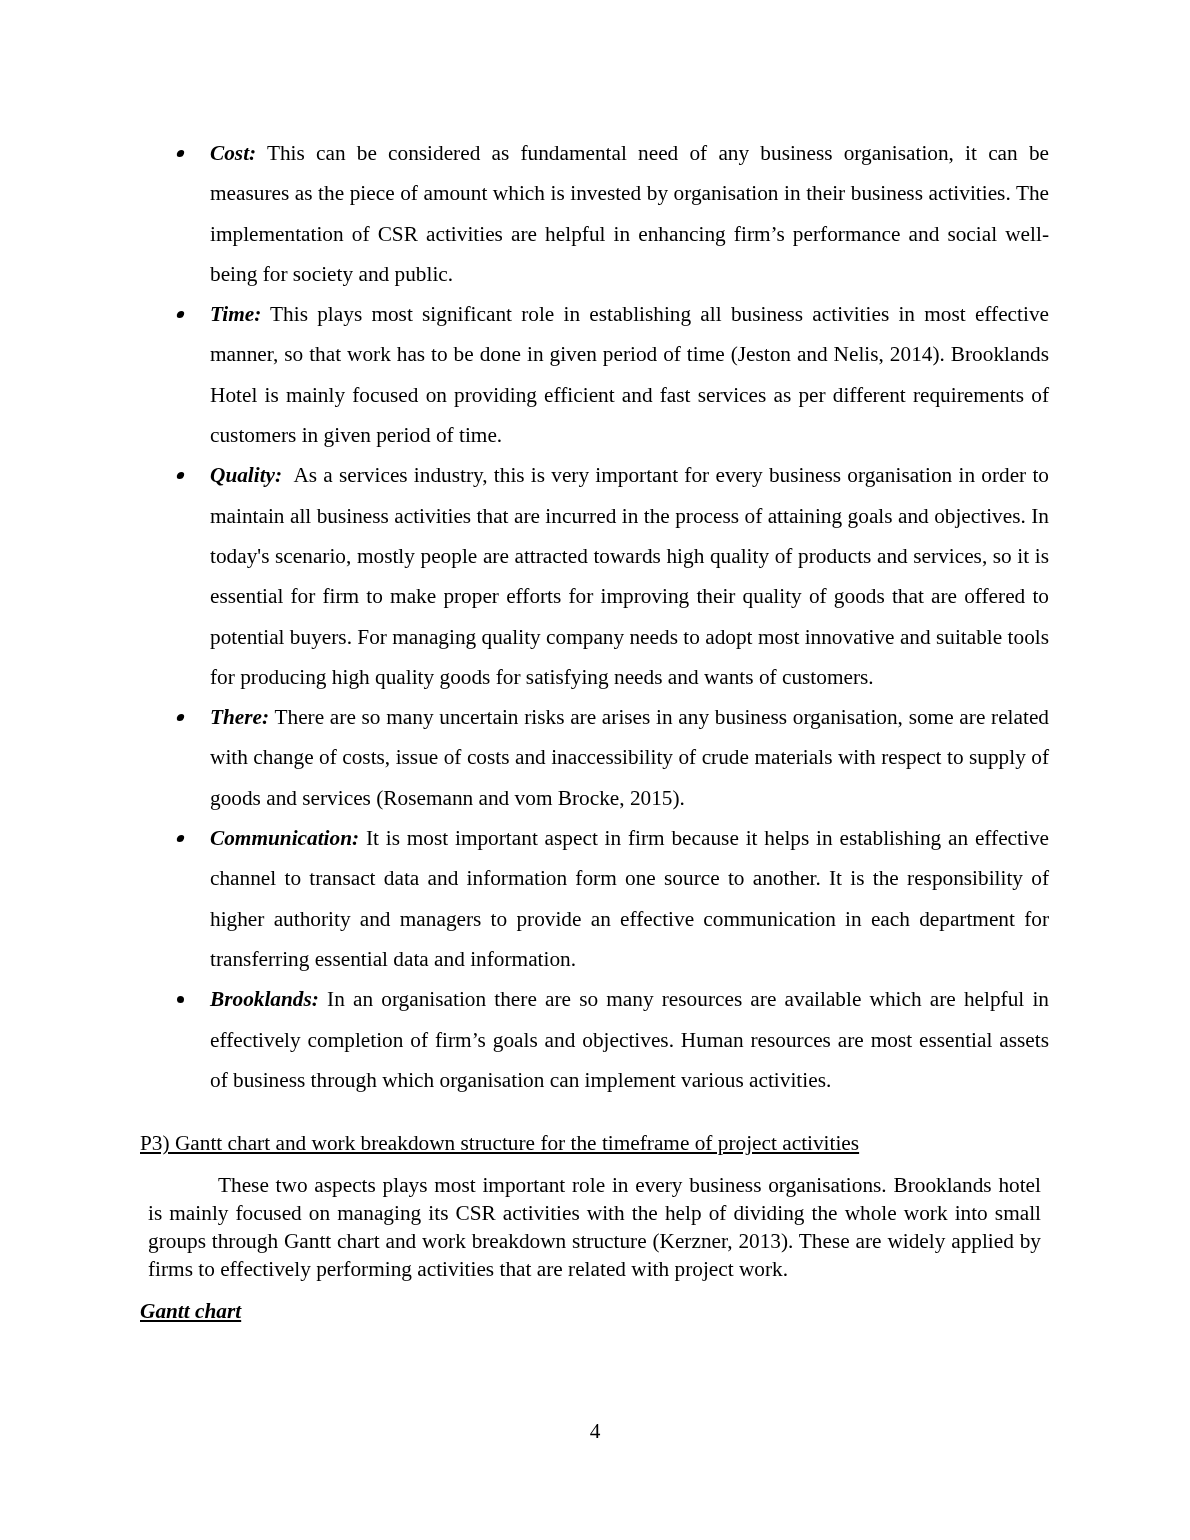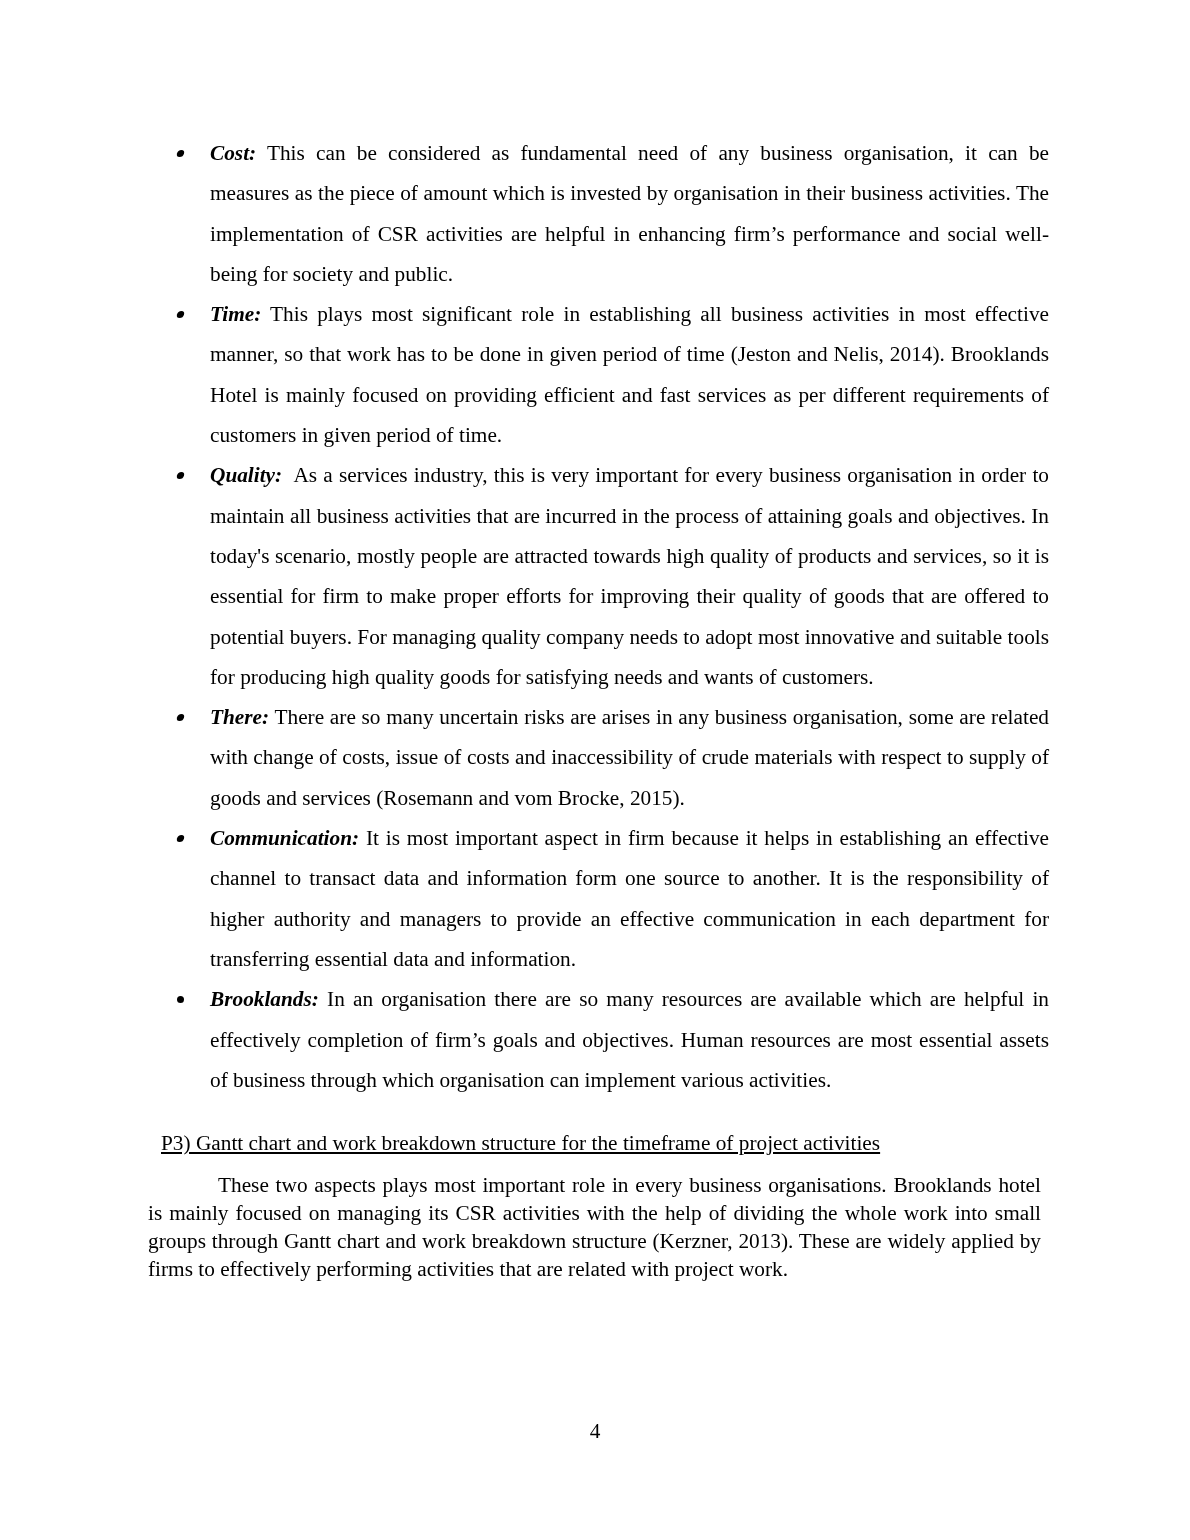--- a/index.html
+++ b/index.html
@@ -4,35 +4,36 @@
 <style>
   html, body { margin: 0; padding: 0; background: #ffffff; }
   body { width: 1190px; height: 1540px; position: relative; overflow: hidden;
          font-family: "Liberation Serif", serif; color: #000; font-size: 21.3px; }
   .page { position: absolute; left: 140px; top: 133px; width: 909px; }
   ul.bullets { list-style: none; margin: 0; padding: 0; }
   ul.bullets li { position: relative; padding-left: 70px; line-height: 40.3px; text-align: justify; }
   ul.bullets li .dot { position: absolute; left: 37px; top: 17px; width: 7px; height: 7px;
                        background: #000; border-radius: 50%; transform: skewX(-15deg); }
   .term { font-weight: bold; font-style: italic; margin-top: 36px; }
-  .heading { margin-top: 23px; line-height: 40px; text-decoration: underline; margin-left: 21px; }
+  .heading { margin-top: 23px; line-height: 40px; text-decoration: underline; }
   .para { line-height: 28px; text-align: justify; text-indent: 70px; margin: 8px; }
   .subheading { line-height: 40px; font-weight: bold; font-style: italic; text-decoration: underline; }
   .pagenum { position: absolute; left: 0; width: 1190px; top: 1416px; text-align: center; line-height: 30px; }
 </style>
 </head>
 <body>
 
 <div class="page">
   <ul class="bullets">
     <li><span class="dot"></span><span class="term">Cost:</span><span> This can be considered as fundamental need of any business organisation, it can be measures as the piece of amount which is invested by organisation in their business activities. The implementation of CSR activities are helpful in enhancing firm’s performance and social well-being for society and public.</span></li>
     <li><span class="dot"></span><span class="term">Time:</span><span> This plays most significant role in establishing all business activities in most effective manner, so that work has to be done in given period of time (Jeston and Nelis, 2014). Brooklands Hotel is mainly focused on providing efficient and fast services as per different requirements of customers in given period of time.</span></li>
     <li><span class="dot"></span><span class="term">Quality:</span><span style="white-space:pre-wrap">  As a services industry, this is very important for every business organisation in order to maintain all business activities that are incurred in the process of attaining goals and objectives. In today's scenario, mostly people are attracted towards high quality of products and services, so it is essential for firm to make proper efforts for improving their quality of goods that are offered to potential buyers. For managing quality company needs to adopt most innovative and suitable tools for producing high quality goods for satisfying needs and wants of customers.</span></li>
     <li><span class="dot"></span><span class="term">There:</span><span> There are so many uncertain risks are arises in any business organisation, some are related with change of costs, issue of costs and inaccessibility of crude materials with respect to supply of goods and services (Rosemann and vom Brocke, 2015).</span></li>
     <li><span class="dot"></span><span class="term">Communication:</span><span> It is most important aspect in firm because it helps in establishing an effective channel to transact data and information form one source to another. It is the responsibility of higher authority and managers to provide an effective communication in each department for transferring essential data and information.</span></li>
     <li><span class="dot" style="transform:none"></span><span class="term">Brooklands:</span><span> In an organisation there are so many resources are available which are helpful in effectively completion of firm’s goals and objectives. Human resources are most essential assets of business through which organisation can implement various activities.</span></li>
   </ul>
 
   <div class="heading">P3) Gantt chart and work breakdown structure for the timeframe of project activities </div>
   <p class="para">These two aspects plays most important role in every business organisations. Brooklands hotel is mainly focused on managing its CSR activities with the help of dividing the whole work into small groups through Gantt chart and work breakdown structure (Kerzner, 2013). These are widely applied by firms to effectively performing activities that are related with project work.</p>
+  <div class="subheading">Gantt chart</div>
 </div>
 
 <div class="pagenum">4</div>
 
 </body></html>

